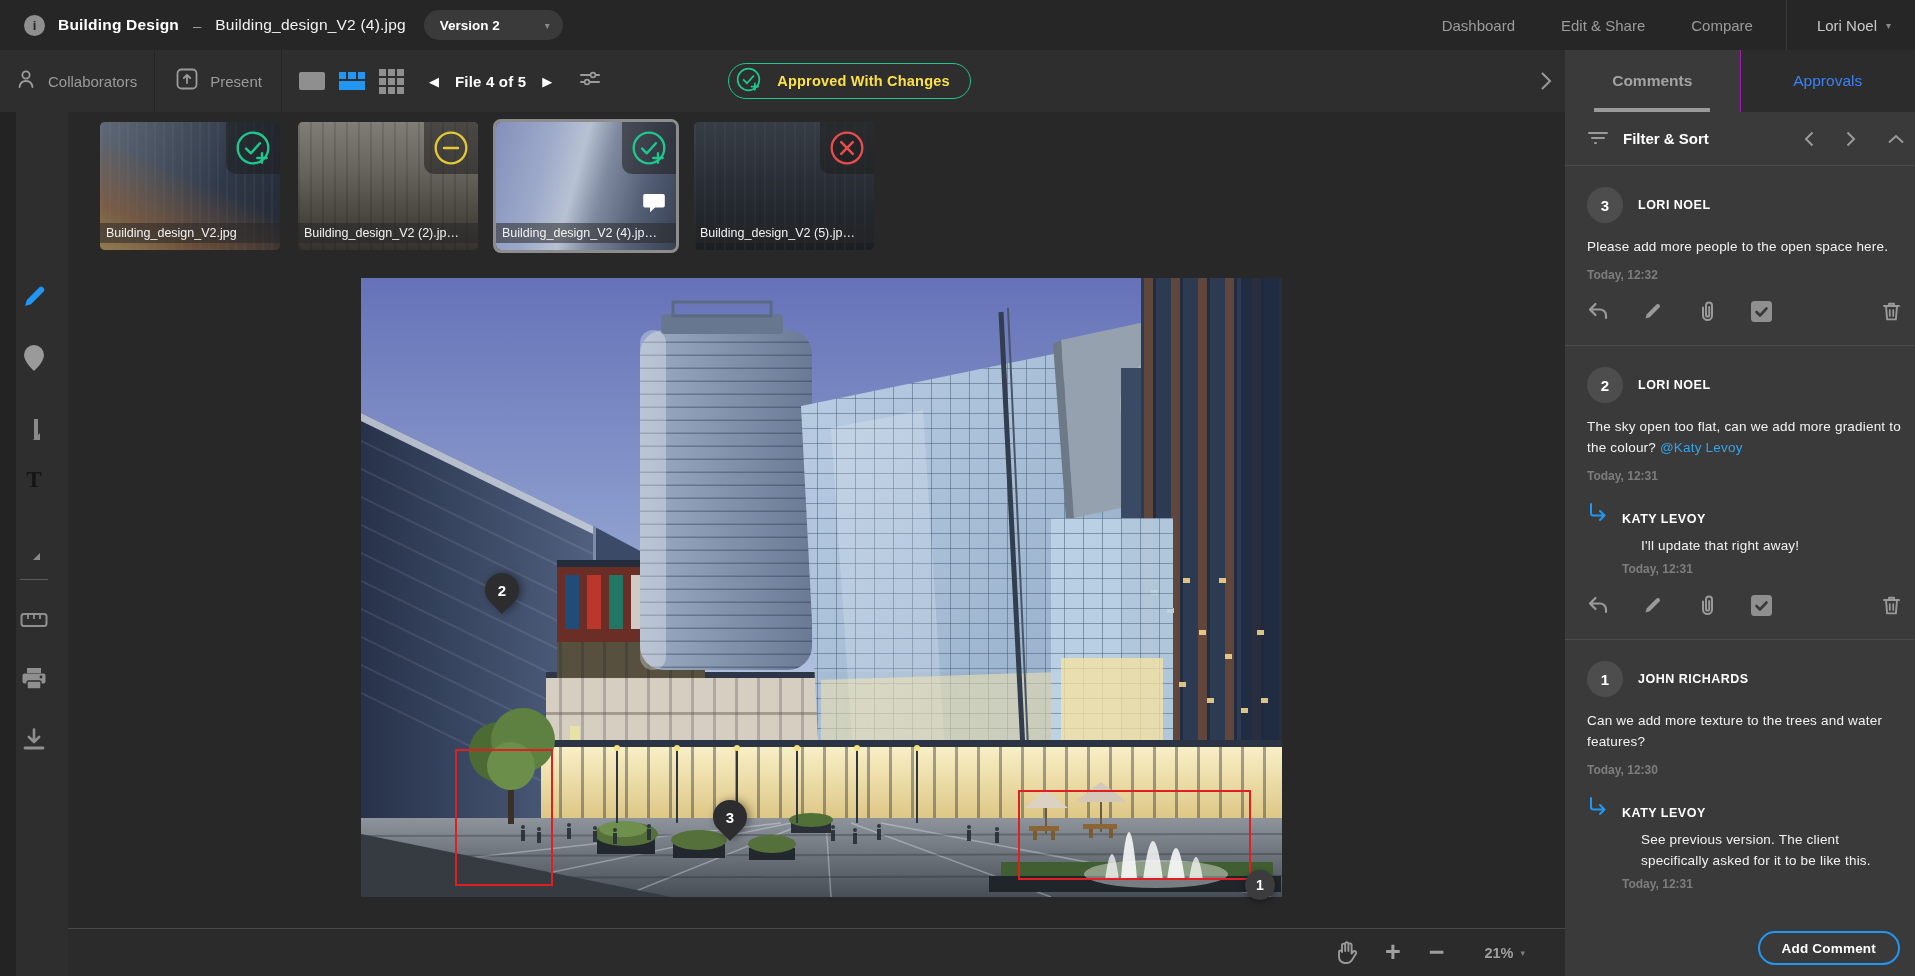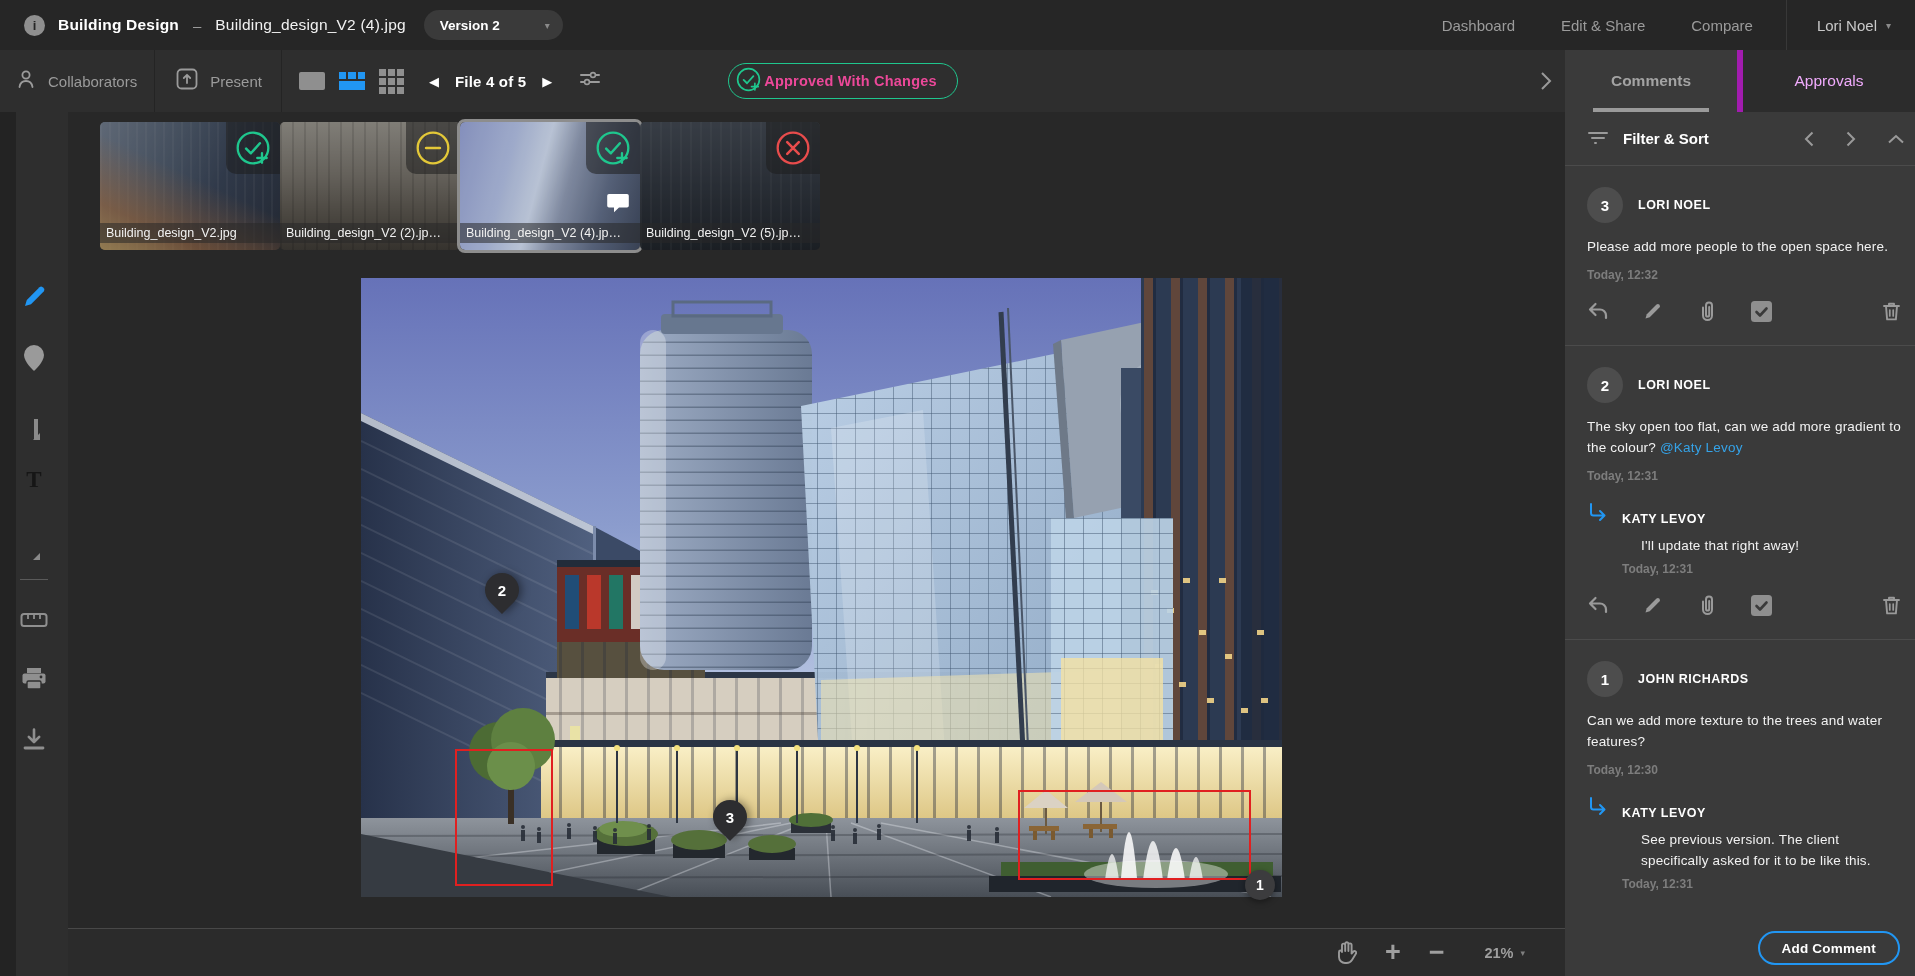--- a/index.html
+++ b/index.html
@@ -39,38 +39,38 @@
   .vt-strip .row1 { display:flex; gap:2px; }
   .vt-strip .sq { width:7.3px; height:7px; background:#2196f3; }
   .vt-strip .bar { width:26px; height:9px; background:#2196f3; }
   .vt-grid { width:25px; height:25px; display:grid; grid-template-columns:repeat(3,7px); grid-template-rows:repeat(3,7px); gap:2px; }
   .vt-grid i { background:#8f8f8f; display:block; }
   .file-nav { display:flex; align-items:center; margin-left:19px; }
   .file-arrow { color:#fff; font-size:13px; cursor:pointer; padding:4px 6px; }
   .file-pos { color:#fff; font-size:15px; font-weight:bold; margin:0 10px; letter-spacing:.2px; }
   .filter-sm { margin-left:20px; cursor:pointer; }
   .status-badge { margin-left:126px; height:36px; border:1.5px solid #1fc78e; border-radius:19px; display:flex; align-items:center; padding:0 20px 0 6px; cursor:pointer; }
-  .status-badge .blabel { color:#ec4899; font-size:14.5px; font-weight:bold; margin-left:2px; letter-spacing:.2px; }
+  .status-badge .blabel { color:#fde047; font-size:14.5px; font-weight:bold; margin-left:15px; letter-spacing:.2px; }
   .tb-chev-right { position:absolute; right:12px; top:19px; cursor:pointer; }
 
   
   .sidebar-area { position:absolute; top:112px; left:0; width:68px; height:864px; background:#232323; z-index:10; }
   .sidebar-strip { position:absolute; left:16px; top:0; width:52px; height:864px; background:#2e2e2e; }
   .tool { position:absolute; left:50%; transform:translate(-50%,-50%); cursor:pointer; }
   .tool-divider { position:absolute; left:50%; transform:translateX(-50%); top:467px; width:28px; height:1px; background:#5a5a5a; }
   .t-text { font-size:23px; font-weight:bold; color:#161616; font-family:"Liberation Serif","DejaVu Serif",serif; }
   .t-color { width:24px; height:24px; position:relative; }
   .t-color .swatch { width:22px; height:22px; background:#f20000; }
   .t-color .cnr, .t-rect .cnr { position:absolute; right:-2px; bottom:-2px; width:0; height:0; border-left:7px solid transparent; border-bottom:7px solid #8a8a8a; }
   .t-rect { position:relative; width:24px; height:24px; }
   .t-rect .box { width:22px; height:22px; border:2.5px solid #8a8a8a; }
 
   
   .canvas { position:absolute; top:112px; left:68px; width:1497px; height:816px; background:#282828; z-index:5; }
-  .thumbs { position:absolute; top:10px; left:32px; display:flex; gap:0;align-items:flex-end; }
+  .thumbs { position:absolute; top:10px; left:32px; display:flex; gap:18px;align-items:flex-end; }
   .thumb { position:relative; width:180px; height:128px; border-radius:5px; overflow:hidden; cursor:pointer; }
   .thumb .shade { position:absolute; inset:0; background:rgba(20,20,20,.38); }
   .thumb.selected { outline:3px solid #8d8d8d; outline-offset:0; }
   .thumb.selected .shade { background:rgba(20,20,20,.08); }
   .thumb .fname { position:absolute; left:0; right:0; bottom:7px; background:rgba(40,40,40,.55); color:#f2f2f2; font-size:12.5px; padding:3px 6px; white-space:nowrap; overflow:hidden; }
   .status-tile { position:absolute; top:0; right:0; width:54px; height:52px; background:rgba(30,30,30,.55); border-radius:0 0 0 10px; }
   .status-ic { position:absolute; top:7px; right:8px; width:38px; height:38px; }
   .bubble-ic { position:absolute; right:10px; bottom:32px; }
   .bg-t1 { background:
       linear-gradient(205deg, rgba(0,0,0,0) 45%, rgba(235,140,60,.55) 78%, rgba(250,200,110,.8) 100%),
@@ -101,21 +101,21 @@
   .bb-ctrl { color:#9a9a9a; cursor:pointer; display:flex; align-items:center; }
   .bb-plus { font-size:27px; font-weight:bold; color:#9f9f9f; margin-left:28px; }
   .bb-minus { font-size:27px; font-weight:bold; color:#9f9f9f; margin-left:28px; }
   .bb-zoom { margin-left:40px; color:#9f9f9f; font-size:14.5px; font-weight:bold; }
   .bb-zoom .caret { font-size:9px; margin-left:7px; color:#808080; }
 
   
   .panel-tabs { position:absolute; top:50px; left:1565px; width:350px; height:62px; display:flex; z-index:25; }
   .ptab { flex:1; display:flex; align-items:center; justify-content:center; font-size:15.5px; cursor:pointer; position:relative; }
   .ptab.active { background:#3a3a3a; color:#a3a3a3; font-weight:bold; }
-  .ptab.inactive { background:#2c2c2c; color:#f0abfc; border-left:6px solid #a21caf; }
+  .ptab.inactive { background:#2c2c2c; color:#3b82f6; border-left:1px solid #a21caf; }
   .ptab.active::after { content:""; position:absolute; bottom:0; left:50%; transform:translateX(-50%); width:116px; height:4px; background:#9a9a9a; }
 
   .panel { position:absolute; top:112px; left:1565px; width:360px; height:864px; background:#3a3a3a; z-index:20; }
   .filter-row { height:54px; border-bottom:1px solid #4b4b4b; display:flex; align-items:center; padding:0 20px 0 22px; }
   .filter-row .flabel { color:#fff; font-size:15px; font-weight:bold; margin-left:14px; }
   .filter-row .fspacer { flex:1; }
   .filter-row .chev { cursor:pointer; margin-left:30px; display:flex; }
   .comments-scroll { position:relative; height:756px; overflow:hidden; }
   .comment { padding:21px 20px 23px 22px; border-bottom:1px solid #4b4b4b; }
   .comment.last { border-bottom:none; }

